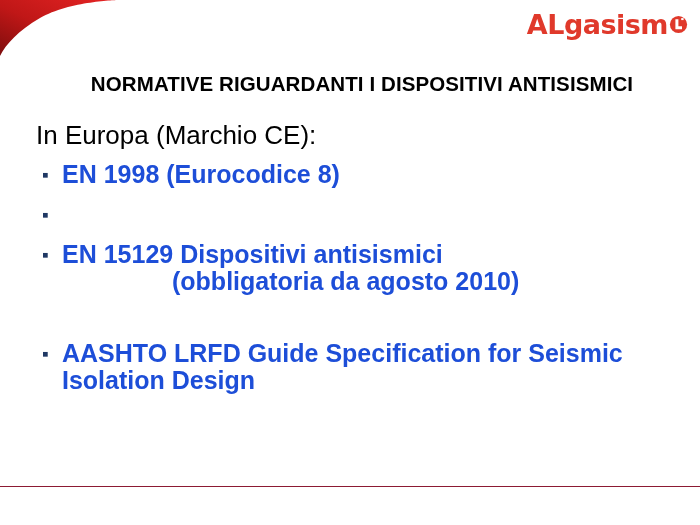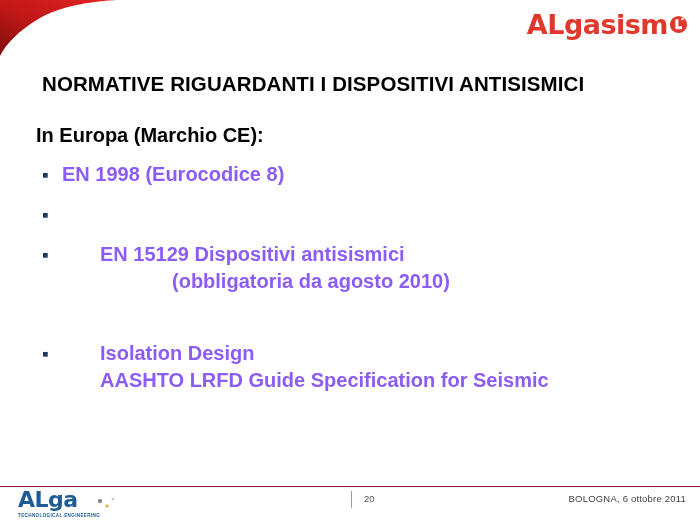--- a/index.html
+++ b/index.html
@@ -59,64 +59,64 @@
   .slide-title {
     position: absolute;
     left: 42px;
     top: 72px;
     width: 640px;
     font-size: 20.5px;
     font-weight: 700;
     color: #000000;
     letter-spacing: 0.1px;
     white-space: nowrap;
+    text-align: center;
   }
 
   
   .body-area {
     position: absolute;
     left: 36px;
     top: 122px;
     width: 630px;
   }
   .section-head {
-    font-size: 20px;
-    font-weight: 700;
+    font-size: 26px;
+    font-weight: 400;
     color: #000000;
     margin-bottom: 13px;
     line-height: 26px;
   }
   .bullet-row {
     display: flex;
     align-items: flex-start;
     margin-bottom: 13px;
   }
   .bullet-mark {
     flex: 0 0 auto;
     width: 26px;
     font-size: 19px;
     line-height: 27px;
     color: #1f3864;
     text-align: left;
     padding-left: 6px;
     box-sizing: border-box;
   }
   .bullet-text {
-    font-size: 20px;
-    font-weight: 700;
-    color: #8b5cf6;
+    font-size: 25px;
+    font-weight: 700;
+    color: #1d4ed8;
     line-height: 27px;
   }
   .bullet-text .sub-line {
     display: block;
     padding-left: 110px;
   }
   .bullet-text .wrap-line {
     display: block;
-    margin-left: 38px;
   }
   .gap-block { height: 32px; }
 
   
   .footer-rule {
     position: absolute;
     left: 0;
     top: 486px;
     width: 700px;
     height: 1px;
@@ -234,45 +234,23 @@
         <span class="sub-line">(obbligatoria da agosto 2010)</span>
       </span>
     </div>
 
     <div class="gap-block"></div>
 
 
     <div class="bullet-row">
       <span class="bullet-mark">▪</span>
       <span class="bullet-text">
+        <span class="wrap-line">AASHTO LRFD Guide Specification for Seismic</span>
         <span class="wrap-line">Isolation Design</span>
-        <span class="wrap-line">AASHTO LRFD Guide Specification for Seismic</span>
       </span>
     </div>
 
   </div>
 
   <div class="footer-rule"></div>
 
-  <div class="footer">
-
-    <div class="footer-logo">
-      <div class="footer-logo-word">ALga</div>
-      <div class="footer-logo-tag">TECHNOLOGICAL ENGINEERING</div>
-    </div>
-
-    <div class="footer-dots">
-      <svg width="24" height="16" viewBox="0 0 24 16" xmlns="http://www.w3.org/2000/svg">
-        <circle cx="4" cy="6" r="2.1" fill="#7f7f7f"></circle>
-        <circle cx="11" cy="11" r="1.7" fill="#d8b84a"></circle>
-        <circle cx="17" cy="4" r="1.4" fill="#c9c9c9"></circle>
-      </svg>
-    </div>
-
-    <div class="page-sep"></div>
-
-    <div class="page-num">20</div>
-
-    <div class="footer-right">BOLOGNA, 6 ottobre 2011</div>
-
-  </div>
 
 </div>
 
 </body></html>

